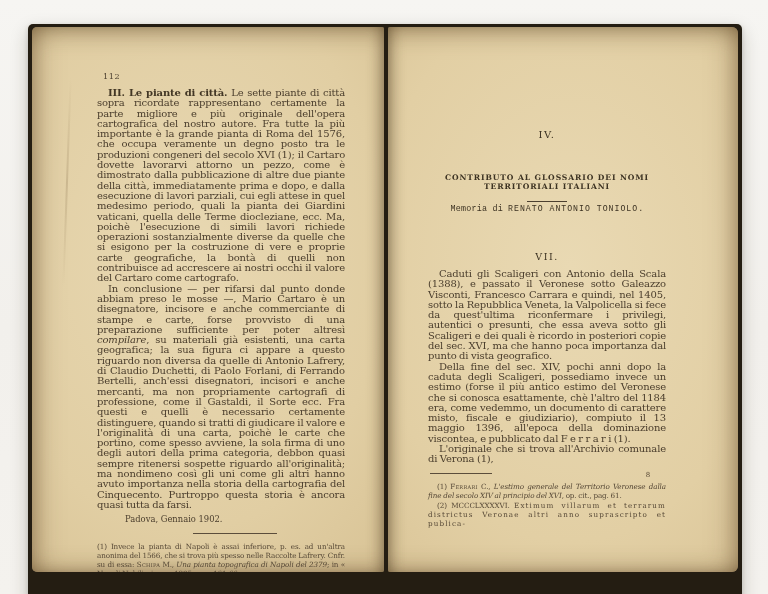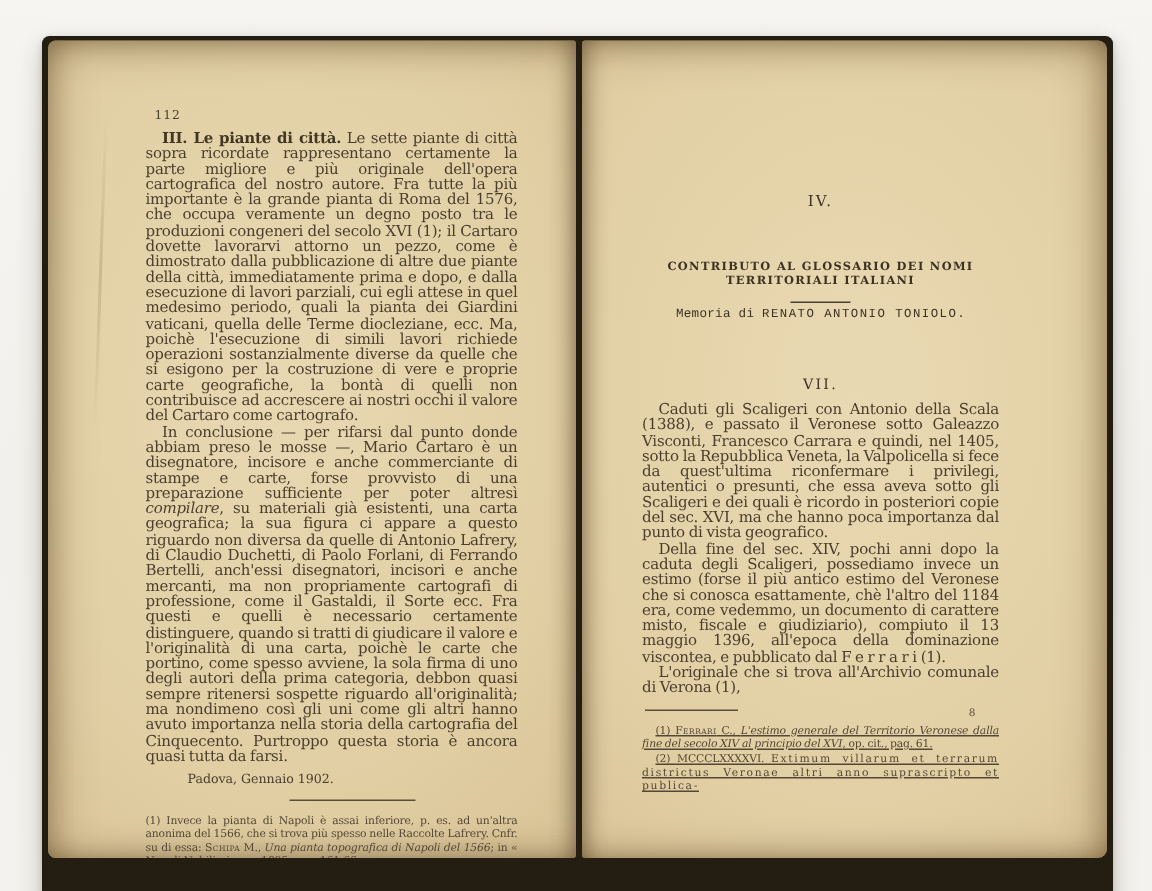--- a/index.html
+++ b/index.html
@@ -55,21 +55,21 @@
   .lead { font-weight:bold; color:#42362$0; }
   .lead { color:#423624; }
   .dateline { margin:4px 0 0 0; padding-left:28px; font-size:8.4px; color:#4a3d2c; }
   .footrule-left { width:84px; border:0; border-top:1px solid #5b4d3b; margin:9px 0 0 96px; }
   .footrule-right { width:62px; border:0; border-top:1px solid #5b4d3b; margin:8px 0 0 2px; }
   .footnote {
     margin:8px 0 0 0; font-size:7.2px; line-height:9.1px;
     letter-spacing:-.1px; word-spacing:-.4px; color:#554735; text-align:justify;
   }
   .footnote + .footnote { margin-top:1px; }
-  .fn-indent { text-indent:9px;text-decoration:underline; }
+  .fn-indent { text-indent:9px; }
   .sc { font-variant:small-caps; letter-spacing:.3px; }
   .sp { letter-spacing:1.1px; word-spacing:1px; }
   .head-block { position:absolute; left:40px; width:238px; text-align:center; color:#3c3222; }
   .chapter-no { top:102px; font-size:10px; letter-spacing:1.5px; }
   .main-title { top:120px; font-size:14.5px; font-weight:bold; letter-spacing:2.2px; }
   .subtitle { top:146px; font-size:7.6px; font-weight:bold; letter-spacing:.9px; }
   .title-rule { position:absolute; left:139px; top:166px; width:40px; border:0; border-top:1px solid #4c4030; }
   .byline { top:177px; font-size:8.4px; letter-spacing:.2px;font-family:Liberation Mono, monospace; }
   .byline .spaced-caps { letter-spacing:1px; font-size:8.2px; }
   .contnote { top:196px; font-size:6.6px; font-style:italic; color:#55483a; }
@@ -83,21 +83,21 @@
   <div class="book">
 
     <div class="page page-left">
       <div class="pnum pnum-left">112</div>
 
       <div class="textcol textcol-left">
         <p class="body-p indent"><b class="lead">III. Le piante di città.</b><span> Le sette piante di città sopra ricordate rappresentano certamente la parte migliore e più originale dell'opera cartografica del nostro autore. Fra tutte la più importante è la grande pianta di Roma del 1576, che occupa veramente un degno posto tra le produzioni congeneri del secolo XVI (1); il Cartaro dovette lavorarvi attorno un pezzo, come è dimostrato dalla pubblicazione di altre due piante della città, immediatamente prima e dopo, e dalla esecuzione di lavori parziali, cui egli attese in quel medesimo periodo, quali la pianta dei Giardini vaticani, quella delle Terme diocleziane, ecc. Ma, poichè l'esecuzione di simili lavori richiede operazioni sostanzialmente diverse da quelle che si esigono per la costruzione di vere e proprie carte geografiche, la bontà di quelli non contribuisce ad accrescere ai nostri occhi il valore del Cartaro come cartografo.</span></p>
         <p class="body-p indent">In conclusione — per rifarsi dal punto donde abbiam preso le mosse —, Mario Cartaro è un disegnatore, incisore e anche commerciante di stampe e carte, forse provvisto di una preparazione sufficiente per poter altresì <i>compilare</i>, su materiali già esistenti, una carta geografica; la sua figura ci appare a questo riguardo non diversa da quelle di Antonio Lafrery, di Claudio Duchetti, di Paolo Forlani, di Ferrando Bertelli, anch'essi disegnatori, incisori e anche mercanti, ma non propriamente cartografi di professione, come il Gastaldi, il Sorte ecc. Fra questi e quelli è necessario certamente distinguere, quando si tratti di giudicare il valore e l'originalità di una carta, poichè le carte che portino, come spesso avviene, la sola firma di uno degli autori della prima categoria, debbon quasi sempre ritenersi sospette riguardo all'originalità; ma nondimeno così gli uni come gli altri hanno avuto importanza nella storia della cartografia del Cinquecento. Purtroppo questa storia è ancora quasi tutta da farsi.</p>
         <p class="dateline">Padova, Gennaio 1902.</p>
         <hr class="footrule-left">
-        <p class="footnote">(1) Invece la pianta di Napoli è assai inferiore, p. es. ad un'altra anonima del 1566, che si trova più spesso nelle Raccolte Lafrery. Cnfr. su di essa: <span class="sc">Schipa</span> M., <i>Una pianta topografica di Napoli del 1566</i>; in « Napoli Nobilissima », 1895, pag. 161-66.</p>
+        <p class="footnote">(1) Invece la pianta di Napoli è assai inferiore, p. es. ad un'altra anonima del 1566, che si trova più spesso nelle Raccolte Lafrery. Cnfr. su di essa: <span class="sc">Schipa</span> M., <i>Una pianta topografica di Napoli del 2379</i>; in « Napoli Nobilissima », 1895, pag. 161-66.</p>
       </div>
     </div>
 
     <div class="page page-right">
 
       <div class="head-block chapter-no">IV.</div>
       <div class="head-block subtitle">CONTRIBUTO AL GLOSSARIO DEI NOMI TERRITORIALI ITALIANI</div>
       <hr class="title-rule">
       <div class="head-block byline">Memoria di <span class="spaced-caps">RENATO ANTONIO TONIOLO</span>.</div>
       <div class="head-block section-no">VII.</div>

